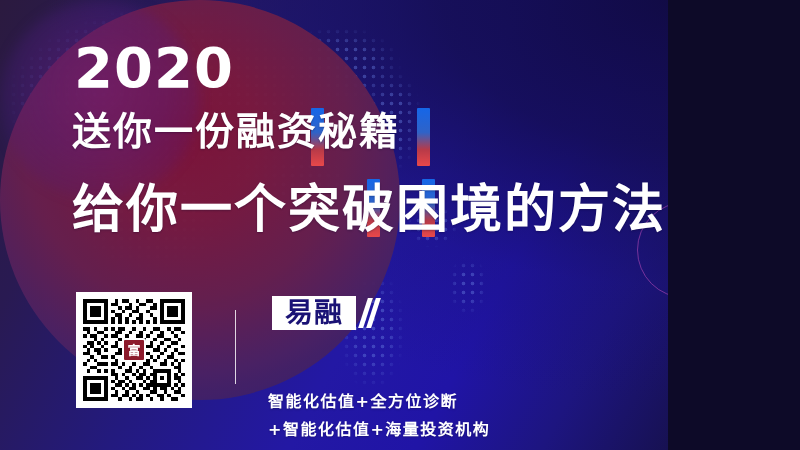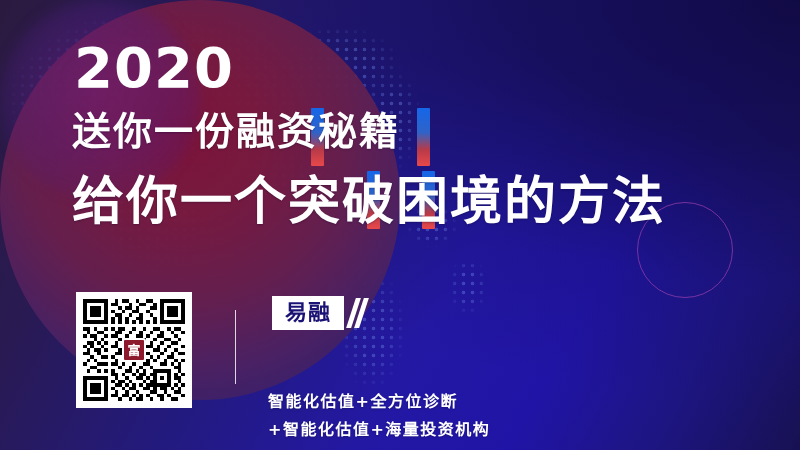--- a/index.html
+++ b/index.html
@@ -8,21 +8,21 @@
     padding: 0;
     background: #0d0a28;
   }
   body {
     font-family: "DejaVu Sans", "Liberation Sans", sans-serif;
   }
 
   
   #banner {
     position: relative;
-    width: 800px;
+    width: 668px;
     height: 450px;
     overflow: hidden;
     background: #2417a6;
     user-select: none;
   }
 
   
   .bg-layer {
     position: absolute;
     inset: 0;
@@ -162,21 +162,21 @@
   }
   .headline-line {
     position: relative;
     color: #ffffff;
     font-weight: 700;
     white-space: nowrap;
     line-height: 1.0;
     text-shadow: 0 1px 2px rgba(10,6,40,0.30);
   }
   #headline-line-1 { font-size: 39px; letter-spacing: 2px; }
-  #headline-line-2 { font-size: 52px; letter-spacing: 2px; margin-top: 24px; }
+  #headline-line-2 { font-size: 52px; letter-spacing: 2px; margin-top: 32px; }
 
   
   .accent-bar {
     position: absolute;
     width: 13px;
     border-radius: 1px;
     background: linear-gradient(180deg, #1566e8 0%, #2f63c8 42%, #b83a48 72%, #e8484a 100%);
     z-index: 0;
     pointer-events: none;
   }
@@ -245,21 +245,21 @@
     position: absolute;
     left: 272px;
     top: 8px;
     display: flex;
     align-items: stretch;
     height: 34px;
   }
   #brand-plate {
     background: #ffffff;
     color: #1a1275;
-    font-size: 22px;
+    font-size: 28px;
     font-weight: 700;
     letter-spacing: 1px;
     padding: 16px 13px;
     display: flex;
     align-items: center;
     line-height: 1;
   }
   #brand-slashes {
     display: flex;
     align-items: center;

